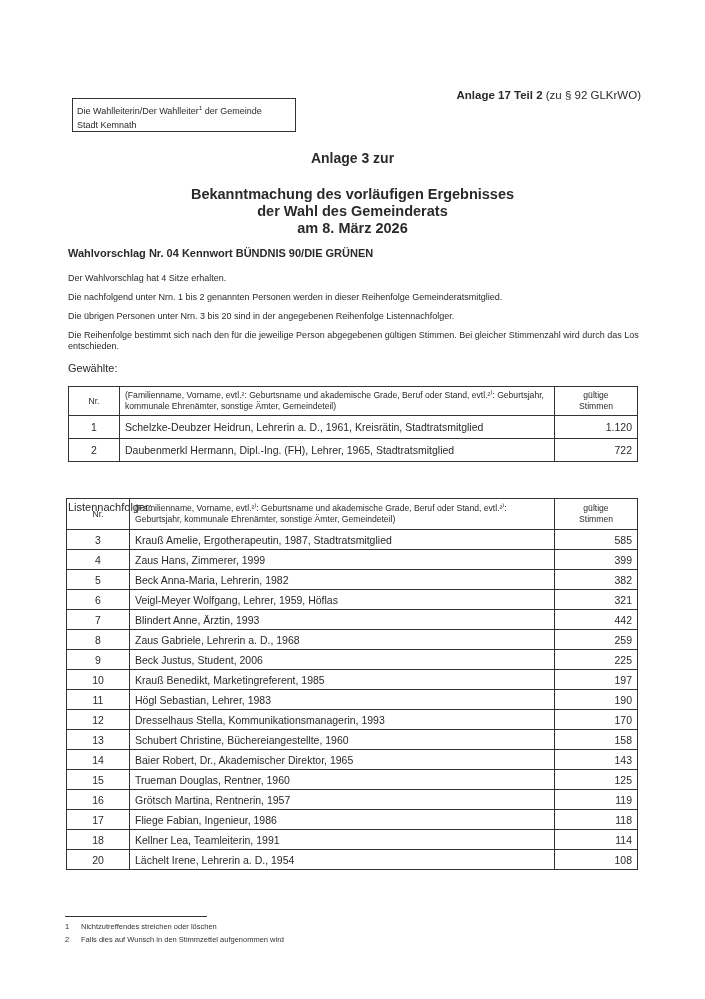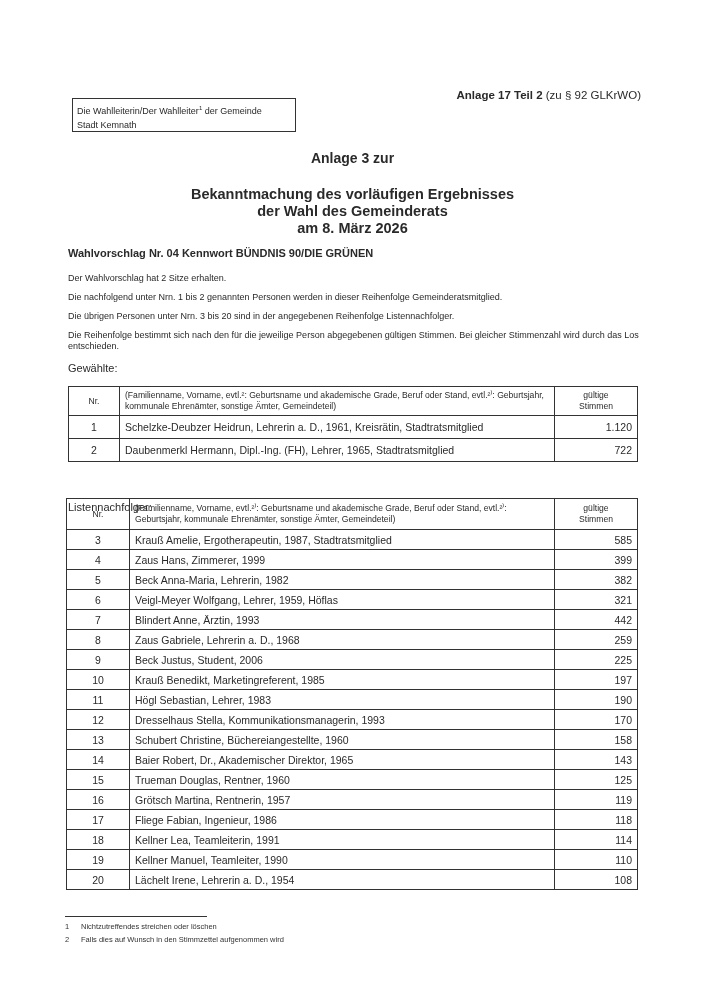--- a/index.html
+++ b/index.html
@@ -40,21 +40,21 @@
 
 <div class="abs title t1">Anlage 3 zur</div>
 <div class="abs title t2">
   <div>Bekanntmachung des vorläufigen Ergebnisses</div>
   <div>der Wahl des Gemeinderats</div>
   <div>am 8. März 2026</div>
 </div>
 
 <div class="abs subhead">Wahlvorschlag Nr. 04 Kennwort BÜNDNIS 90/DIE GRÜNEN</div>
 
-<div class="abs para" style="top:273px">Der Wahlvorschlag hat 2 Sitze erhalten.</div>
+<div class="abs para" style="top:273px">Der Wahlvorschlag hat 4 Sitze erhalten.</div>
 <div class="abs para" style="top:292px">Die nachfolgend unter Nrn. 1 bis 2 genannten Personen werden in dieser Reihenfolge Gemeinderatsmitglied.</div>
 <div class="abs para" style="top:311px">Die übrigen Personen unter Nrn. 3 bis 20 sind in der angegebenen Reihenfolge Listennachfolger.</div>
 <div class="abs para" style="top:330px">Die Reihenfolge bestimmt sich nach den für die jeweilige Person abgegebenen gültigen Stimmen. Bei gleicher Stimmenzahl wird durch das Los entschieden.</div>
 
 <div class="abs label" style="top:362px">Gewählte:</div>
 
 <table style="left:68px; top:386px; width:570px;">
   <tbody>
       <tr style="height:29px">
     <th class="nr" style="width:40px">Nr.</th>
@@ -159,25 +159,20 @@
         <td class="nr">17</td>
         <td>Fliege Fabian, Ingenieur, 1986</td>
         <td class="votes">118</td>
       </tr>
       <tr style="height: 20px;">
         <td class="nr">18</td>
         <td>Kellner Lea, Teamleiterin, 1991</td>
         <td class="votes">114</td>
       </tr>
       <tr style="height: 20px;">
-        <td class="nr">19</td>
-        <td>Kellner Manuel, Teamleiter, 1990</td>
-        <td class="votes">110</td>
-      </tr>
-      <tr style="height: 20px;">
         <td class="nr">20</td>
         <td>Lächelt Irene, Lehrerin a. D., 1954</td>
         <td class="votes">108</td>
       </tr>
     </tbody>
 </table>
 
 <div class="abs fn-line"></div>
 <div class="abs fn" style="top:922px"><span class="n">1</span><span>Nichtzutreffendes streichen oder löschen</span></div>
 <div class="abs fn" style="top:935px"><span class="n">2</span><span>Falls dies auf Wunsch in den Stimmzettel aufgenommen wird</span></div>

